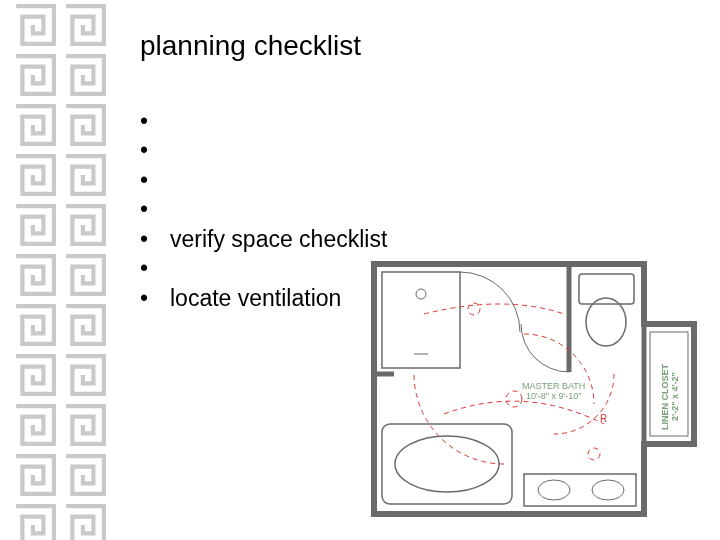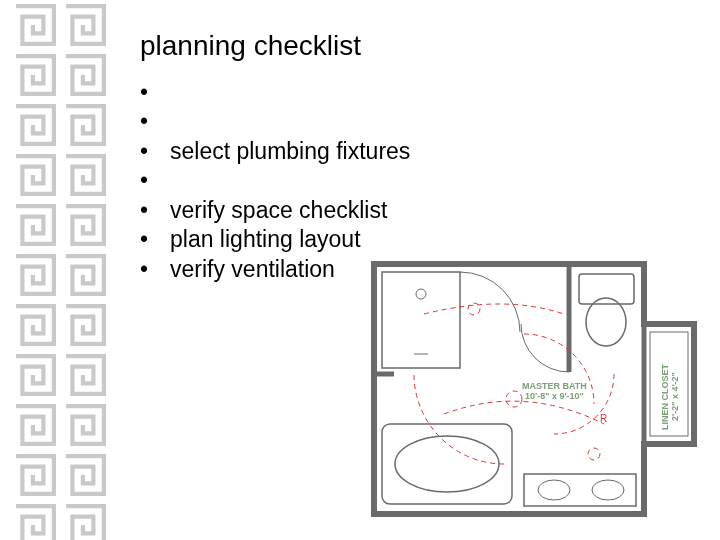--- a/index.html
+++ b/index.html
@@ -32,21 +32,21 @@
   }
   .content {
     position: absolute;
     left: 140px;
     top: 30px;
     right: 10px;
   }
   .title {
     font-size: 28px;
     color: #000;
-    margin-bottom: 16px;
+    margin-bottom: 45px;
   }
   .bullets {
     font-size: 23px;
     color: #000;
     line-height: 1.28;
   }
   .bullets .row {
     display: flex;
   }
   .bullets .dot {
@@ -72,21 +72,21 @@
     font-weight: bold;
     line-height: 1.1;
     text-align: center;
   }
   .master-label {
     position: absolute;
     left: 158px;
     top: 128px;
     font-size: 9px;
     color: #7aa07a;
-    font-weight: bold;
+    font-weight: normal;
     text-align: center;
     line-height: 1.1;
   }
 </style>
 </head>
 <body>
 
 <div class="sidebar">
   <div class="greek-block"><svg viewBox="0 0 40 40">
         <path d="M2 2 H38 V38 H8 V12 H28 V28 H18 V20" stroke="#c9c9c9" stroke-width="4" fill="none"></path>
@@ -160,36 +160,34 @@
   <div class="title">planning checklist</div>
   <div class="bullets">
     <div class="row">
         <div class="dot">•</div>
       </div>
     <div class="row">
         <div class="dot">•</div>
       </div>
     <div class="row">
         <div class="dot">•</div>
-        <div>select plumbing fixtures</div>
       </div>
     <div class="row">
         <div class="dot">•</div>
       </div>
     <div class="row">
         <div class="dot">•</div>
         <div>verify space checklist</div>
       </div>
     <div class="row">
         <div class="dot">•</div>
-        <div>plan lighting layout</div>
-      </div>
-    <div class="row">
-        <div class="dot">•</div>
-        <div>verify ventilation</div>
+      </div>
+    <div class="row">
+        <div class="dot">•</div>
+        <div>locate ventilation</div>
       </div>
   </div>
 </div>
 
 <div class="floorplan">
   <svg viewBox="0 0 340 270">
 
     <path d="M10 10 H280 V70 H330 V190 H280 V260 H10 Z" fill="none" stroke="#6a6a6a" stroke-width="6"></path>
 
     <line x1="205" y1="10" x2="205" y2="118" stroke="#6a6a6a" stroke-width="5"></line>

